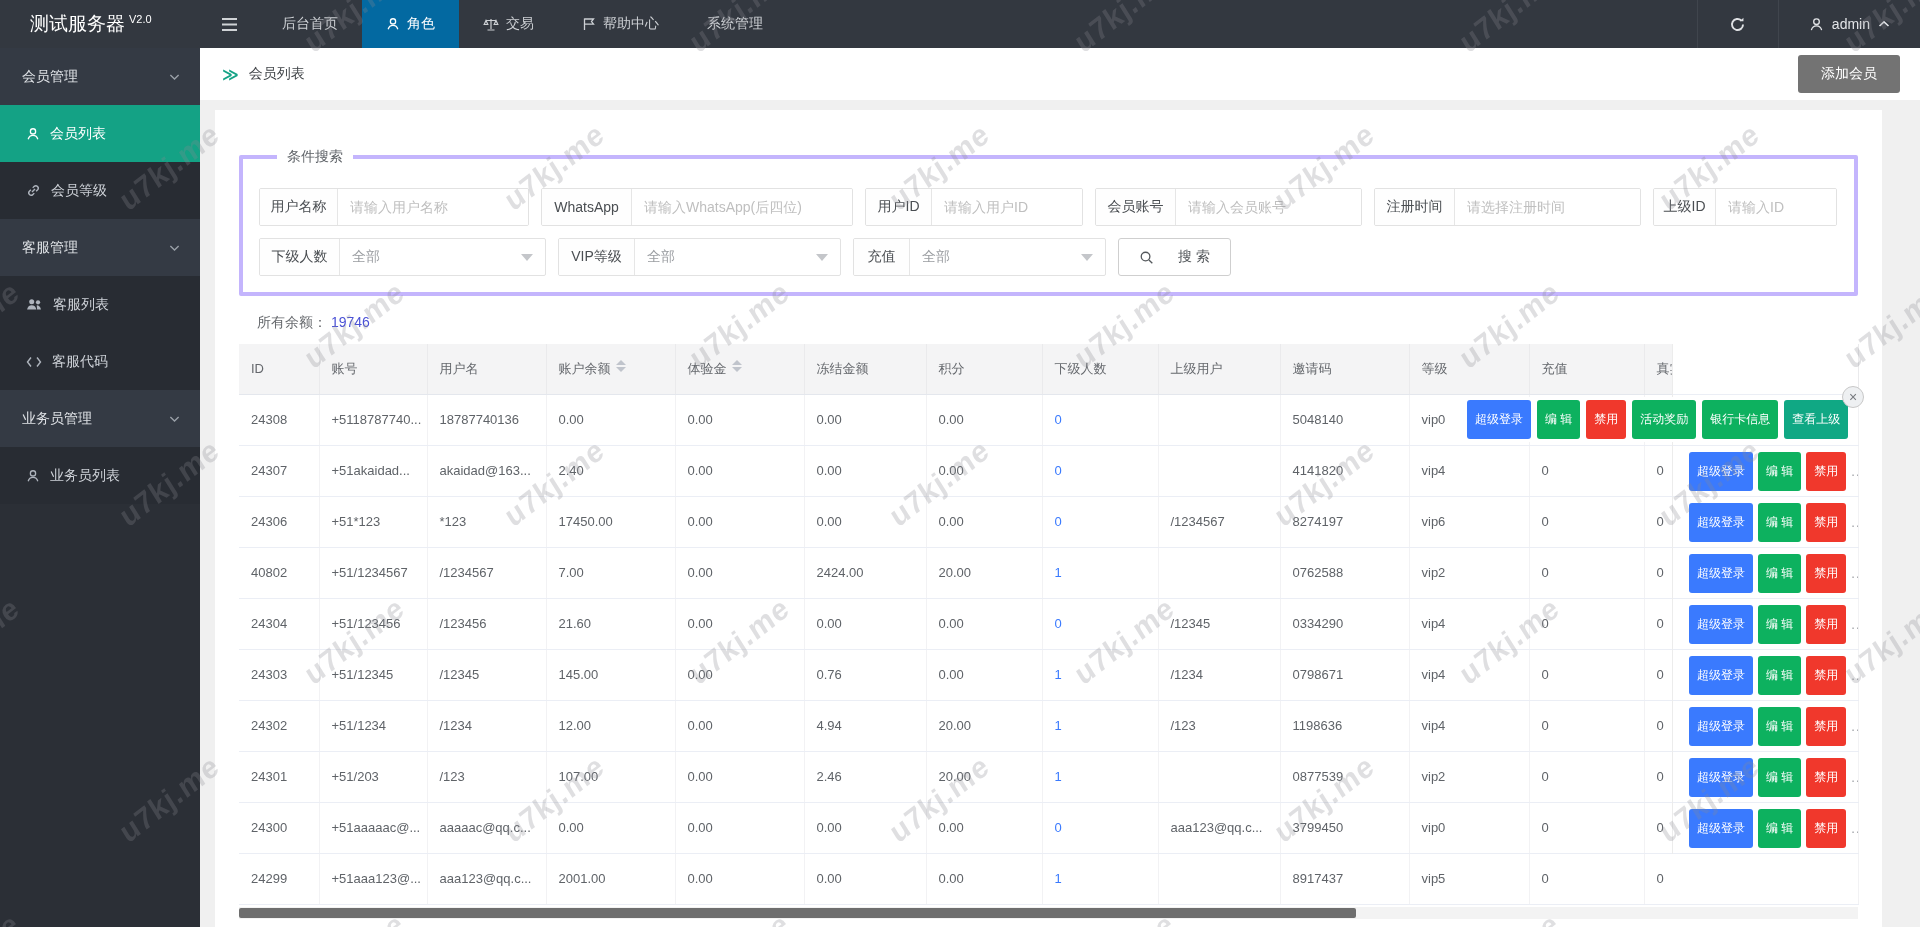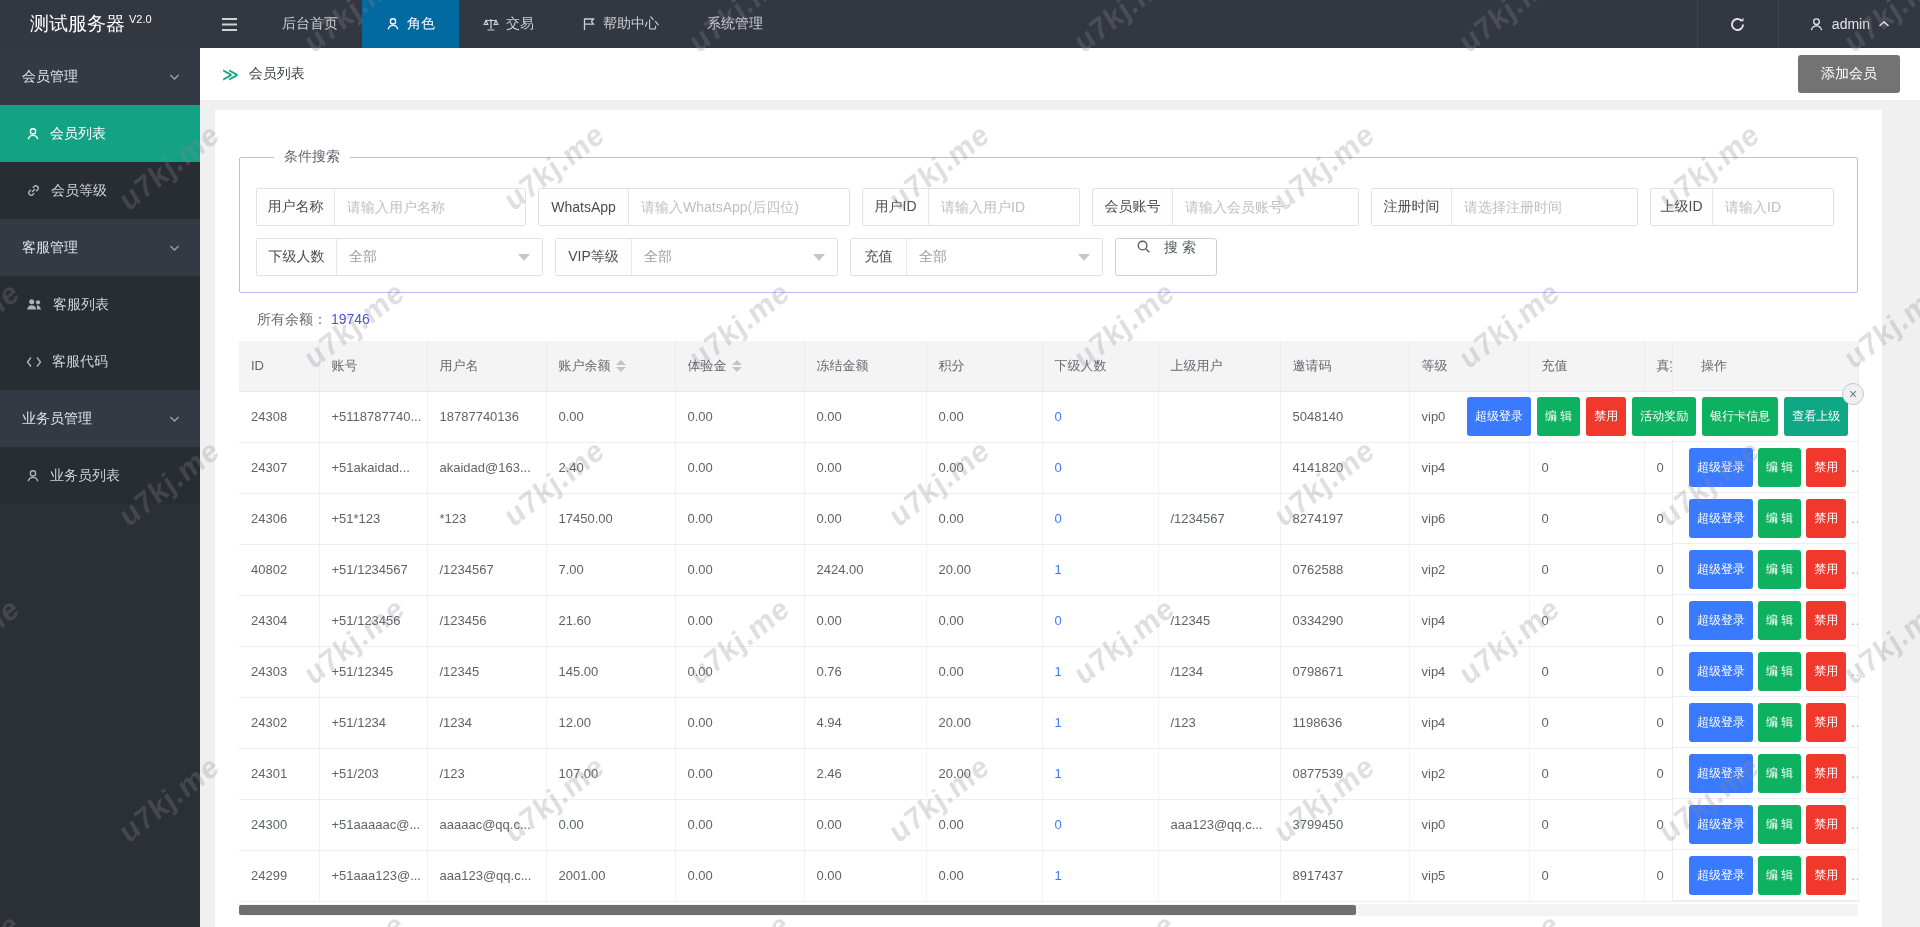--- a/index.html
+++ b/index.html
@@ -29,40 +29,40 @@
 
   
   .content { position:absolute; left:200px; top:48px; right:0; bottom:0; background:#f0f0f0; }
   .crumb-bar { height:52px; background:#fff; display:flex; align-items:center; padding:0 20px 0 22px; }
   .crumb-icon { color:#14a285; font-size:16px; font-weight:bold; }
   .crumb-title { margin-left:10px; font-size:14px; color:#404448; }
   .add-btn { margin-left:auto; background:#737373; color:#fff; font-size:14px; padding:10px 23px; border:none; border-radius:3px; cursor:pointer; }
 
   .card { position:absolute; left:15px; right:38px; top:62px; bottom:0; background:#fff; padding:24px; }
 
-  fieldset.search-fs { border:1px solid #c4b5fd; border-radius:2px; padding:10px 16px 16px 16px; margin-top:14px; }
+  fieldset.search-fs { border:4px solid #c4b5fd; border-radius:2px; padding:10px 16px 16px 16px; margin-top:14px; }
   fieldset.search-fs legend { margin-left:18px; padding:0 10px; font-size:14px; color:#5f6368; }
   .filter-row { display:flex; gap:12px; margin-top:12px; }
   .igroup { display:flex; height:38px; border:1px solid #e2e2e2; border-radius:2px; background:#fff; overflow:hidden; }
   .ilabel { display:flex; align-items:center; padding:0 12px; font-size:14px; color:#4a4e52; border-right:1px solid #e6e6e6; white-space:nowrap; background:#fefefe; }
   .igroup input { border:none; outline:none; padding:0 12px; font-size:14px; color:#333; }
   .igroup input::placeholder { color:#bfbfbf; }
   .iselect { display:flex; align-items:center; justify-content:space-between; padding:0 12px; font-size:14px; color:#9a9da1; cursor:pointer; }
   .caret-down { width:0; height:0; border-left:6px solid transparent; border-right:6px solid transparent; border-top:7px solid #c4c6ca; }
-  .search-btn { height:38px; display:flex; gap:13px; padding:0 20px; background:#fff; border:1px solid #cfcfcf; border-radius:3px; font-size:14px; color:#54585c; cursor:pointer; }
+  .search-btn { height:38px; display:flex; align-items:center; gap:24px; padding:0 20px; background:#fff; border:1px solid #cfcfcf; border-radius:3px; font-size:14px; color:#54585c; cursor:pointer; }
 
   .summary { margin:18px 0 12px 18px; font-size:14px; color:#66696d; }
   .summary .val { color:#4a51d6; cursor:pointer; }
 
   
   .table-wrap { position:relative; }
   table.grid { border-collapse:collapse; table-layout:fixed; width:1619px; }
   table.grid th { height:50px; background:#f4f4f5; font-weight:normal; font-size:13px; color:#65686d; text-align:left; padding:0 0 0 12px; border-bottom:1px solid #e4e7ed; border-right:1px solid #eaeaec; white-space:nowrap; overflow:hidden; }
   table.grid td { height:51px; font-size:13px; color:#5f6368; padding:0 0 0 12px; border-bottom:1px solid #ebeef5; border-right:1px solid #f2f2f4; white-space:nowrap; overflow:hidden; background:#fff; }
-  .th-flex { display:inline-flex; align-items:center; gap:5px; }
+  .th-flex { display:inline-flex; gap:5px; }
   .sorter { display:inline-flex; flex-direction:column; gap:2px; cursor:pointer; }
   .sorter i { display:block; width:0; height:0; border-left:5px solid transparent; border-right:5px solid transparent; }
   .sorter .up { border-bottom:5px solid #c0c4cc; }
   .sorter .dn { border-top:5px solid #c0c4cc; }
   td .num-link { color:#3a7afe; cursor:pointer; }
 
   .op-col { position:absolute; top:0; right:0; width:186px; background:#fff; border-left:1px solid #ececec; z-index:4; }
   .op-head { height:50px; line-height:50px; background:#f4f4f5; font-size:13px; color:#65686d; padding-left:28px; border-bottom:1px solid #e4e7ed; }
   .op-row { height:51px; display:flex; align-items:center; gap:5px; padding-left:16px; border-bottom:1px solid #ebeef5; overflow:hidden; }
   .more-dots { color:#9b9ea3; font-size:13px; letter-spacing:1px; cursor:pointer; }
@@ -523,21 +523,20 @@
               <td></td>
               <td>8917437</td>
               <td>vip5</td>
               <td>0</td>
               <td>0</td>
             </tr>
           </tbody>
       </table>
 
       <div class="op-col" id="op-col">
-        <div class="op-head">操作</div>
         <div id="op-rows">
             <div class="op-row"></div>
             <div class="op-row">
               <button class="btn btn-primary">超级登录</button>
               <button class="btn btn-success">编 辑</button>
               <button class="btn btn-danger">禁用</button>
               <span class="more-dots">...</span>
             </div>
             <div class="op-row">
               <button class="btn btn-primary">超级登录</button>

